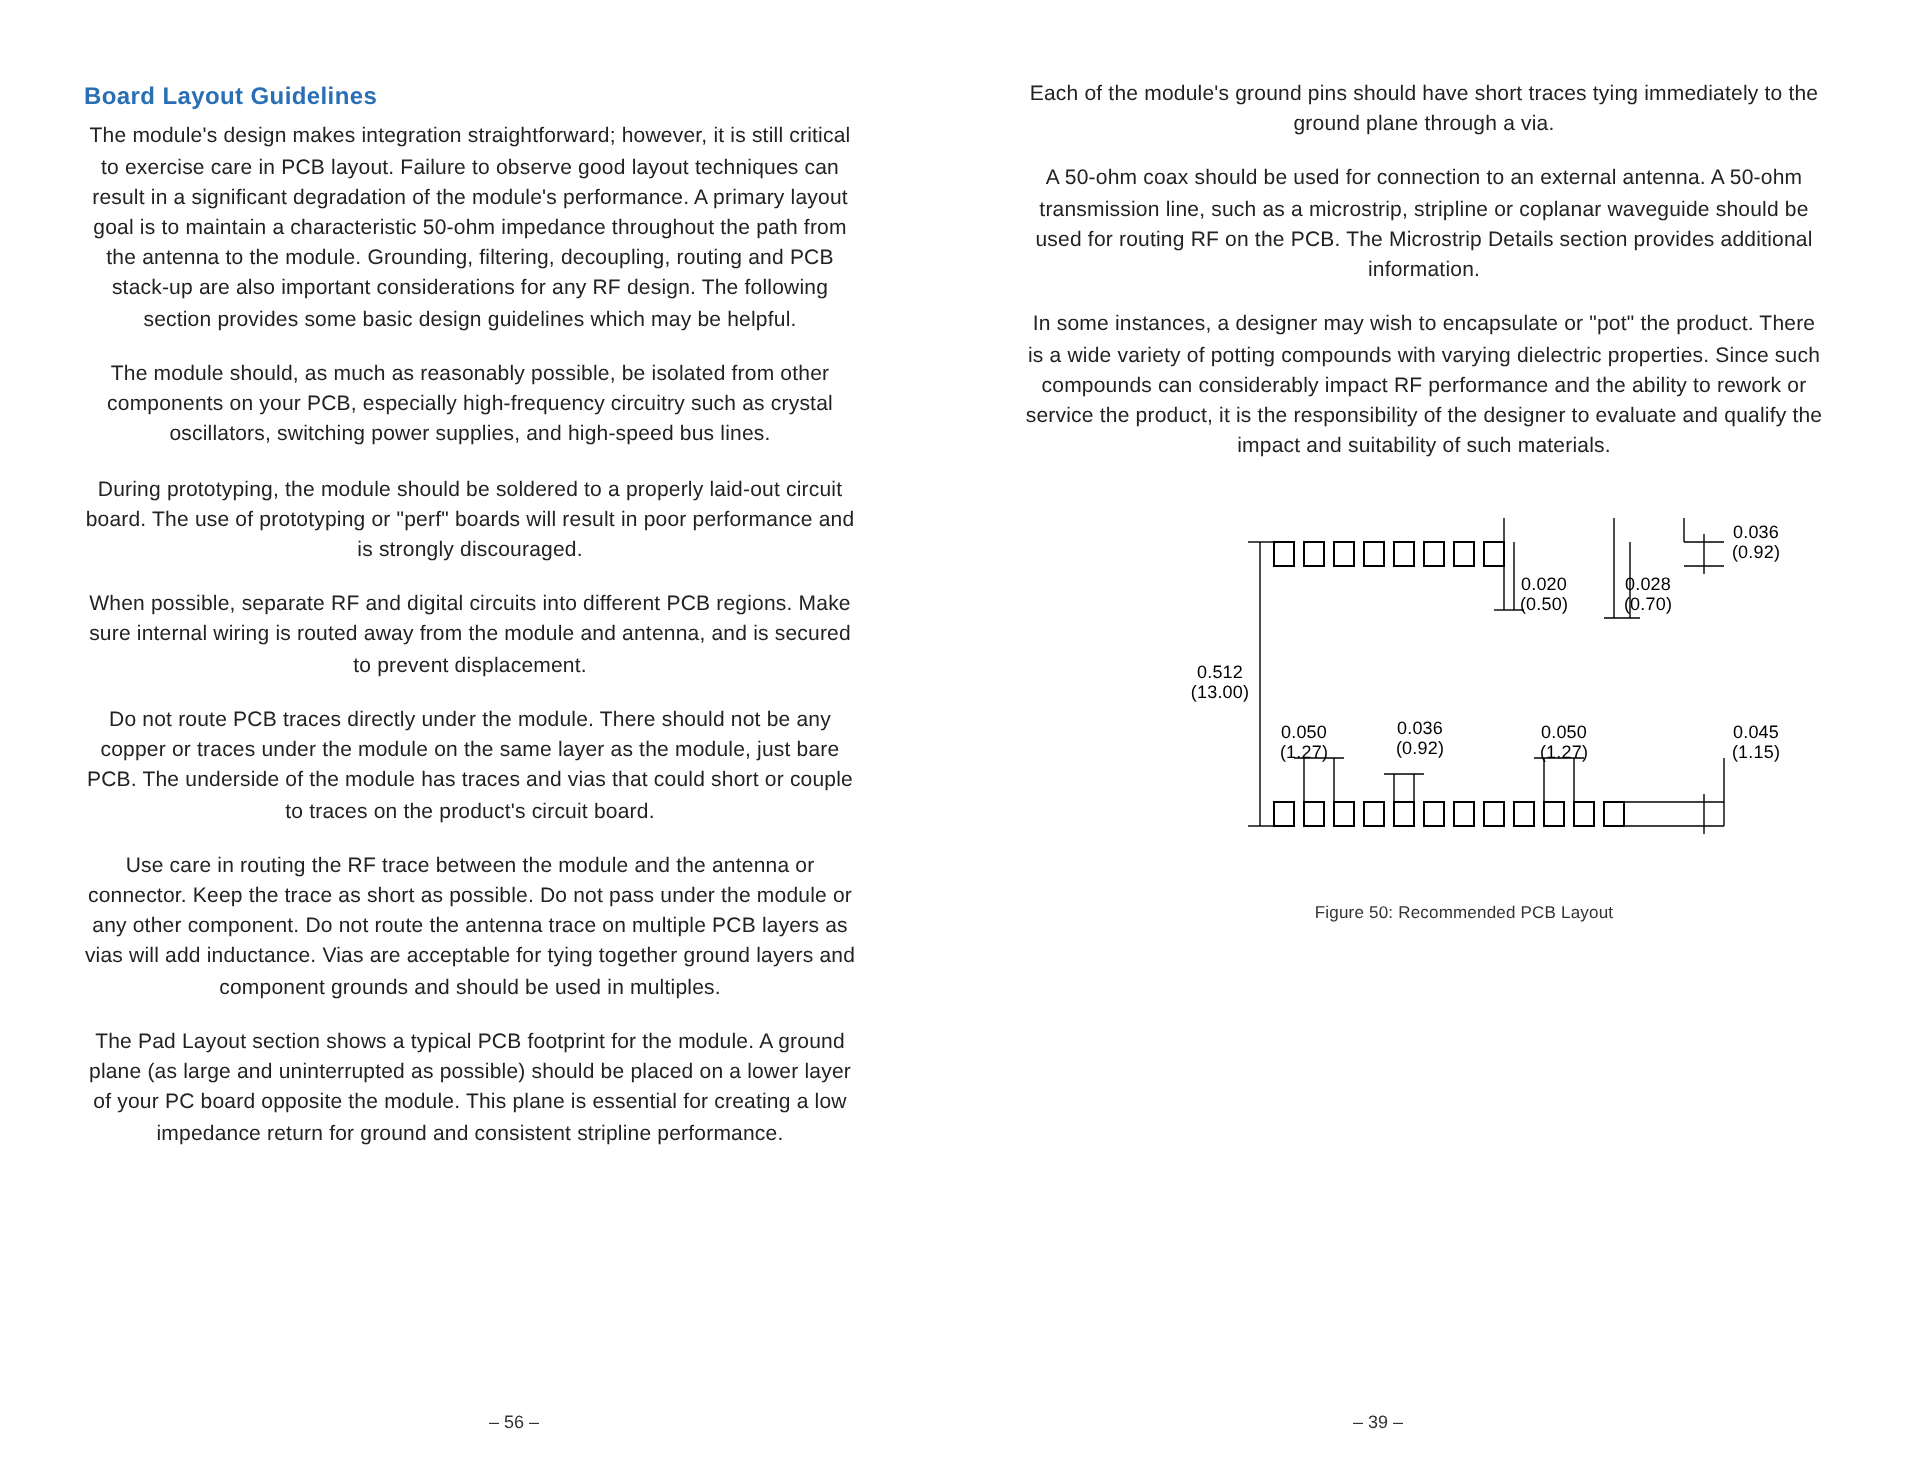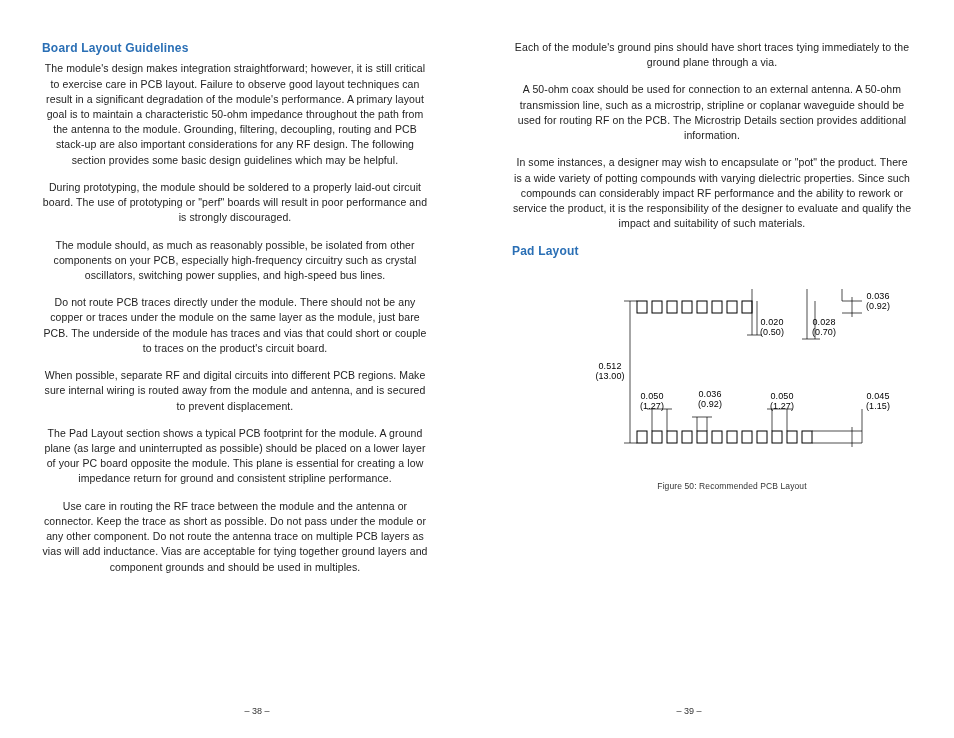--- a/index.html
+++ b/index.html
@@ -18,33 +18,32 @@
   .pad{fill:none;stroke:#000;stroke-width:1;}
   .wline{stroke:#000;stroke-width:0.7;fill:none;}
 </style>
 </head>
 <body>
 
 <div class="page">
   <div class="col col-left">
     <h2>Board Layout Guidelines</h2>
     <p>The module's design makes integration straightforward; however, it is still critical to exercise care in PCB layout. Failure to observe good layout techniques can result in a significant degradation of the module's performance. A primary layout goal is to maintain a characteristic 50-ohm impedance throughout the path from the antenna to the module. Grounding, filtering, decoupling, routing and PCB stack-up are also important considerations for any RF design. The following section provides some basic design guidelines which may be helpful.</p>
+    <p>The module should, as much as reasonably possible, be isolated from other components on your PCB, especially high-frequency circuitry such as crystal oscillators, switching power supplies, and high-speed bus lines.</p>
     <p>During prototyping, the module should be soldered to a properly laid-out circuit board. The use of prototyping or "perf" boards will result in poor performance and is strongly discouraged.</p>
-    <p>The module should, as much as reasonably possible, be isolated from other components on your PCB, especially high-frequency circuitry such as crystal oscillators, switching power supplies, and high-speed bus lines.</p>
+    <p>When possible, separate RF and digital circuits into different PCB regions. Make sure internal wiring is routed away from the module and antenna, and is secured to prevent displacement.</p>
     <p>Do not route PCB traces directly under the module. There should not be any copper or traces under the module on the same layer as the module, just bare PCB. The underside of the module has traces and vias that could short or couple to traces on the product's circuit board.</p>
-    <p>When possible, separate RF and digital circuits into different PCB regions. Make sure internal wiring is routed away from the module and antenna, and is secured to prevent displacement.</p>
+    <p>Use care in routing the RF trace between the module and the antenna or connector. Keep the trace as short as possible. Do not pass under the module or any other component. Do not route the antenna trace on multiple PCB layers as vias will add inductance. Vias are acceptable for tying together ground layers and component grounds and should be used in multiples.</p>
     <p>The Pad Layout section shows a typical PCB footprint for the module. A ground plane (as large and uninterrupted as possible) should be placed on a lower layer of your PC board opposite the module. This plane is essential for creating a low impedance return for ground and consistent stripline performance.</p>
-    <p>Use care in routing the RF trace between the module and the antenna or connector. Keep the trace as short as possible. Do not pass under the module or any other component. Do not route the antenna trace on multiple PCB layers as vias will add inductance. Vias are acceptable for tying together ground layers and component grounds and should be used in multiples.</p>
   </div>
 
   <div class="col">
     <p>Each of the module's ground pins should have short traces tying immediately to the ground plane through a via.</p>
     <p>A 50-ohm coax should be used for connection to an external antenna. A 50-ohm transmission line, such as a microstrip, stripline or coplanar waveguide should be used for routing RF on the PCB. The Microstrip Details section provides additional information.</p>
     <p>In some instances, a designer may wish to encapsulate or "pot" the product. There is a wide variety of potting compounds with varying dielectric properties. Since such compounds can considerably impact RF performance and the ability to rework or service the product, it is the responsibility of the designer to evaluate and qualify the impact and suitability of such materials.</p>
-    <h2>Pad Layout</h2>
 
     <div class="figure">
       <svg width="360" height="190" viewBox="0 0 360 190">
 
         <g>
           <rect class="pad" x="85" y="22" width="10" height="12"></rect>
           <rect class="pad" x="100" y="22" width="10" height="12"></rect>
           <rect class="pad" x="115" y="22" width="10" height="12"></rect>
           <rect class="pad" x="130" y="22" width="10" height="12"></rect>
           <rect class="pad" x="145" y="22" width="10" height="12"></rect>
@@ -118,15 +117,15 @@
         <line class="wline" x1="310" y1="130" x2="310" y2="164"></line>
 
         <line class="wline" x1="200" y1="10" x2="200" y2="22"></line>
         <line class="wline" x1="255" y1="10" x2="255" y2="22"></line>
         <line class="wline" x1="290" y1="10" x2="290" y2="22"></line>
       </svg>
       <div class="figcap">Figure 50: Recommended PCB Layout</div>
     </div>
   </div>
 
-  <div class="pagenum pagenum-left">– 38 –</div>
+  <div class="pagenum pagenum-left">– 56 –</div>
   <div class="pagenum pagenum-right">– 39 –</div>
 </div>
 
 </body></html>

